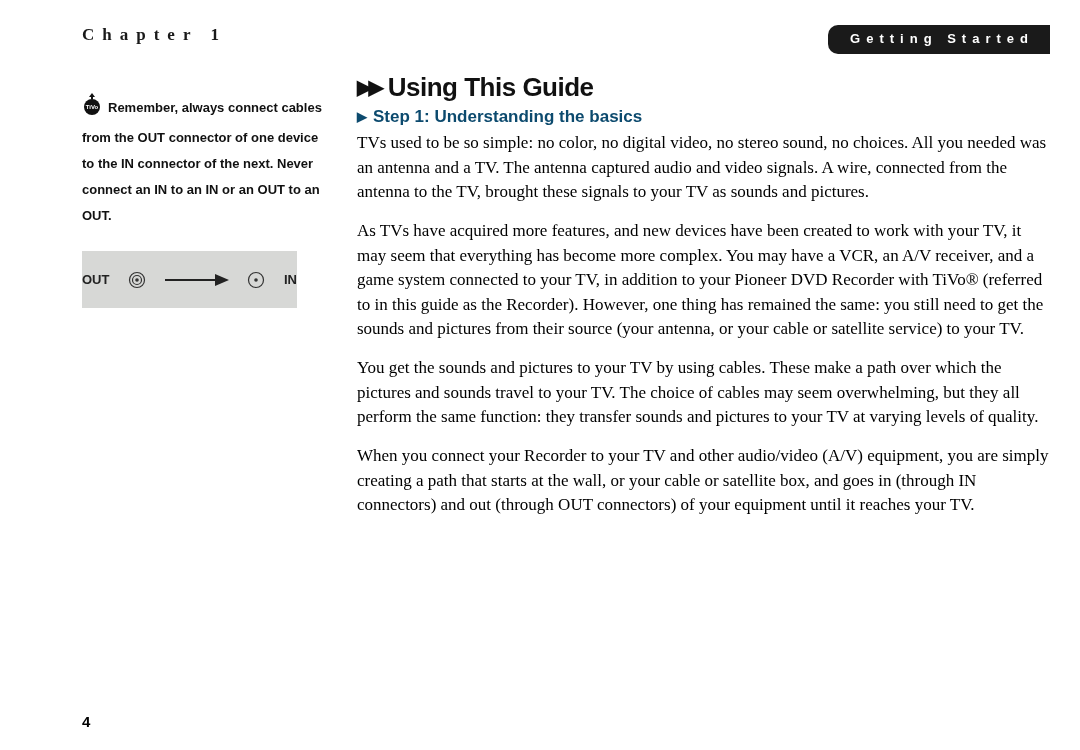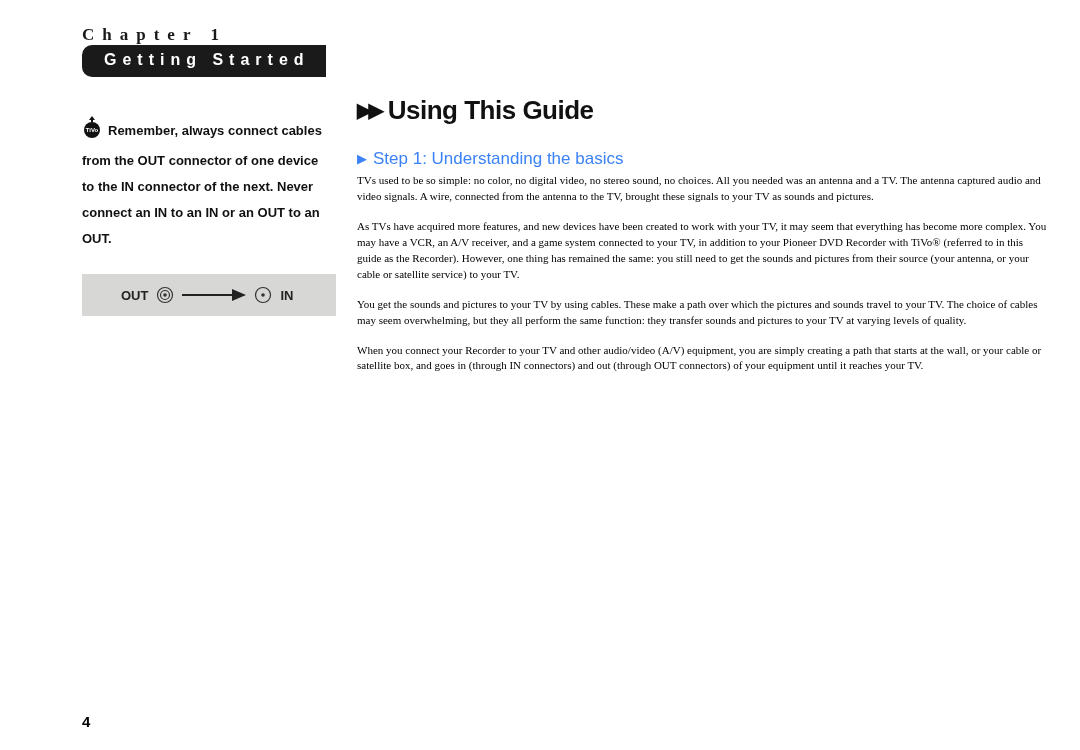--- a/index.html
+++ b/index.html
@@ -16,34 +16,33 @@
     position: relative;
     width: 1080px;
     height: 750px;
     box-sizing: border-box;
   }
   .header-row {
     display: flex;
     justify-content: space-between;
     align-items: flex-start;
     padding: 25px 30px 0 82px;
-    flex-direction: column;
   }
   .chapter-label {
     font-family: Georgia, serif;
     font-weight: 600;
     font-size: 17px;
     letter-spacing: 8px;
     color: #1a1a1a;
   }
   .tab {
     background: #1a1a1a;
     color: #fff;
     font-weight: 700;
-    font-size: 16px;
+    font-size: 13px;
     letter-spacing: 6px;
     padding: 6px 16px 8px 22px;
     border-radius: 10px 0 0 10px;
     font-family: Arial, sans-serif;
   }
   .body-row {
     display: flex;
     padding: 18px 30px 0 82px;
     align-items: flex-start;
   }
@@ -62,68 +61,67 @@
     color: #111;
   }
   .tivo-icon {
     display: inline-block;
     vertical-align: middle;
     margin-right: 6px;
   }
   .diagram {
     margin-top: 22px;
     width: 215px;
-    height: 42px;
+    height: 57px;
     background: #d7d8d6;
     display: flex;
     align-items: center;
-    justify-content: flex-start;
+    justify-content: space-between;
     gap: 8px;
-    padding-left: 39px;
   }
   .diagram-label {
     font-family: Arial, Helvetica, sans-serif;
     font-weight: 700;
     font-size: 13px;
     color: #222;
   }
   .main {
     flex: 1;
   }
   .main h1 {
     font-family: Arial, Helvetica, sans-serif;
     font-weight: 800;
     font-size: 26px;
-    margin: 0 0 23px 0;
+    margin: 0 0 4px 0;
     letter-spacing: -0.5px;
     color: #111;
   }
   .main h1 .arrows {
     font-size: 20px;
     letter-spacing: -4px;
     margin-right: 8px;
     position: relative;
     top: -2px;
   }
   .main h2 {
     font-family: Arial, Helvetica, sans-serif;
-    font-weight: 400;
+    font-weight: 700;
     font-size: 17px;
     margin: 0 0 4px 0;
-    color: #3b82f6;
+    color: #0c4a6e;
   }
   .main h2 .arrow {
     font-size: 13px;
     margin-right: 6px;
     position: relative;
     top: -1px;
   }
   .main p {
     font-family: 'Times New Roman', Times, serif;
-    font-size: 11px;
+    font-size: 17px;
     line-height: 1.45;
     margin: 0 0 14px 0;
     color: #000;
   }
   .page-number {
     position: absolute;
     left: 82px;
     bottom: 20px;
     font-family: Arial, Helvetica, sans-serif;
     font-weight: 700;

